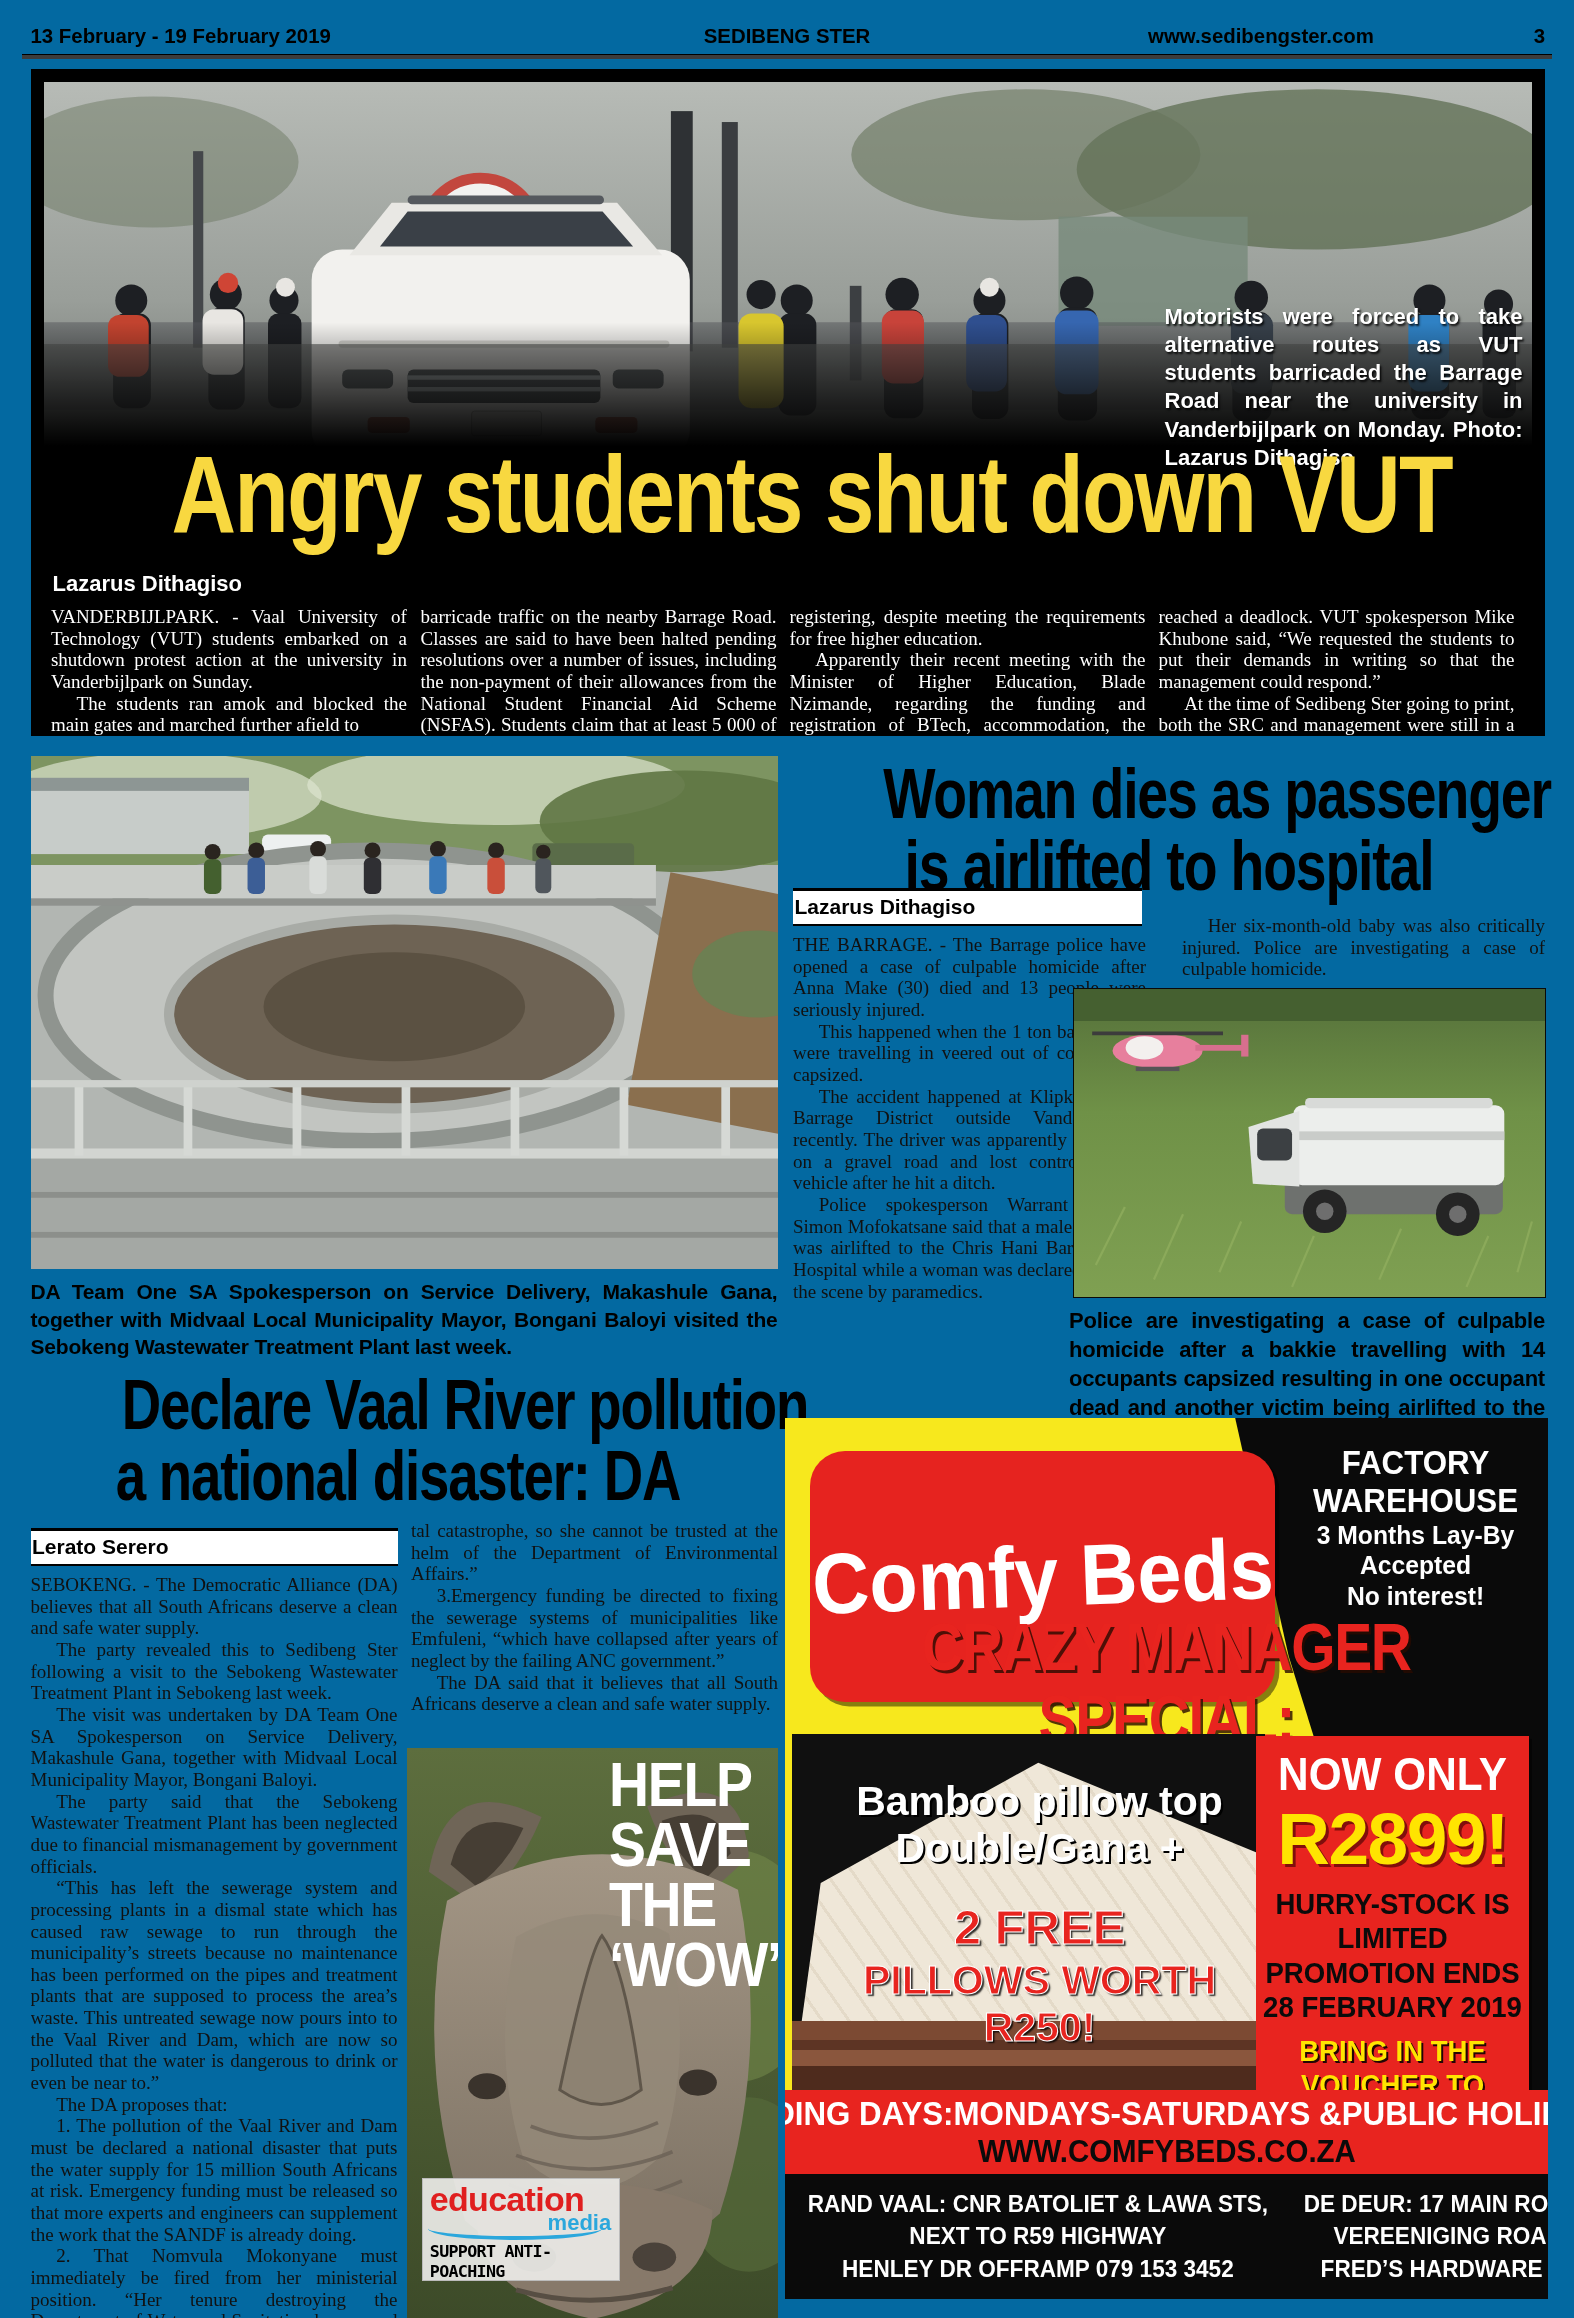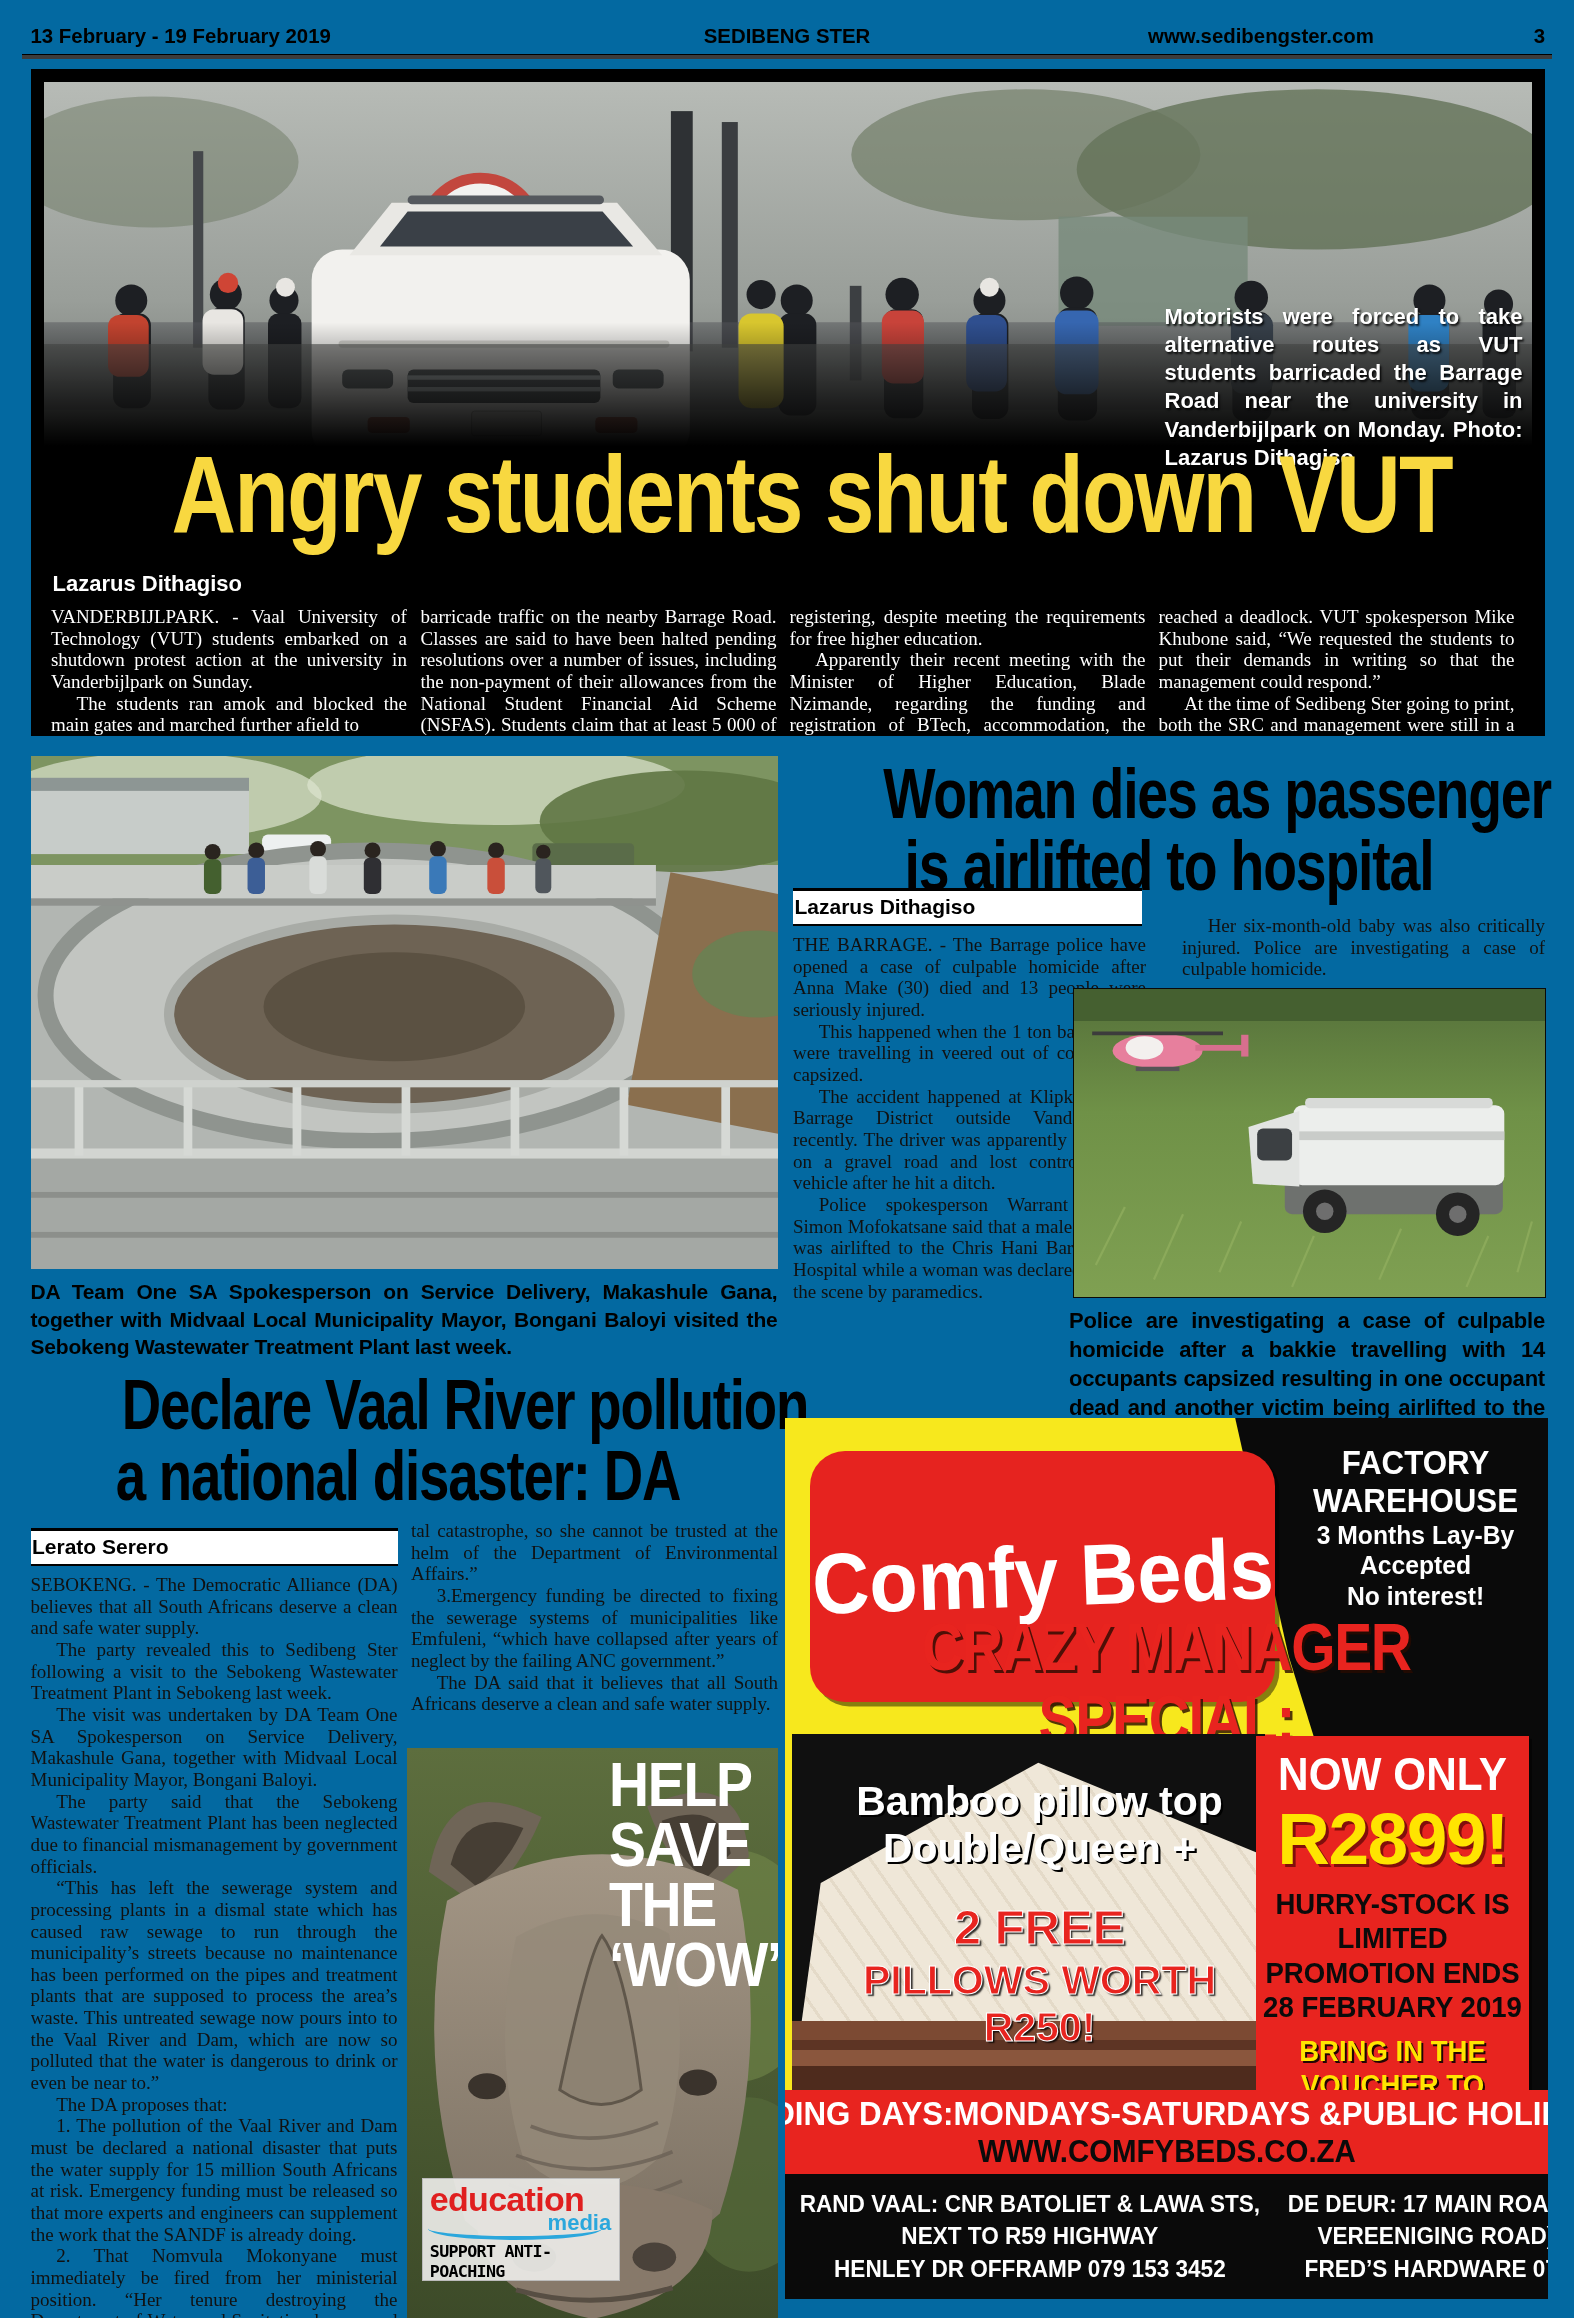--- a/index.html
+++ b/index.html
@@ -67,21 +67,21 @@
   .now-only{color:#fff;font-size:47px;transform:scaleX(.9);margin-top:10.2px;}
   .price{color:#ffe400;font-size:73px;letter-spacing:-1.5px;text-shadow:2.9px 2.9px 0 rgba(60,0,0,.6);margin-top:-4.4px;}
   .hurry{color:#0b0b0b;font-size:29px;line-height:1.18;margin-top:7.3px;transform:scaleX(.95);}
   .voucher{color:#ffe400;font-size:29px;line-height:1.18;margin-top:10.2px;text-shadow:2.2px 2.2px 0 rgba(0,0,0,.85);transform:scaleX(.95);}
   .trading{position:absolute;left:0;top:672px;width:100%;height:84px;background:#e8241f;
        display:flex;flex-direction:column;align-items:center;justify-content:center;font-weight:bold;}
   .trading .l1{color:#fff;font-size:34px;transform:scaleX(.92);white-space:nowrap;}
   .trading .l2{color:#0b0b0b;font-size:31px;transform:scaleX(.95);margin-top:1.5px;}
   .addresses{position:absolute;left:0;top:756px;width:100%;height:125px;background:#0a0a0a;display:flex;}
   .addr-col{flex:1;display:flex;flex-direction:column;justify-content:center;text-align:center;
-       color:#fff;font-weight:bold;font-size:24px;line-height:1.35;}
+       color:#fff;font-weight:bold;font-size:24px;line-height:1.35;margin-left:8px;}
   .addr-col .line{transform:scaleX(.94);white-space:nowrap;}
   .addr-div{width:3.6px;background:#e8241f;margin:4.4px 0;}
   
   .photo-frame{outline:1.5px solid #0a0a0a;}
 </style>
 </head>
 <body>
 
 <div class="page">
 
@@ -420,21 +420,21 @@
     <div class="crazy" style="top:262px;">
       <span class="cond" style="font-size:67px;">SPECIAL:</span>
     </div>
 
     <div class="mattress">
       <div class="mat-top"></div>
       <div class="mat-base"></div>
     </div>
 
     <div class="ad-white-line" style="left:22px;top:360px;font-size:41px;">Bamboo pillow top</div>
-    <div class="ad-white-line" style="left:22px;top:407px;font-size:41px;">Double/Queen +</div>
+    <div class="ad-white-line" style="left:22px;top:407px;font-size:41px;">Double/Gana +</div>
     <div class="ad-red-line" style="left:22px;top:481px;font-size:49px;">2 FREE</div>
     <div class="ad-red-line" style="left:22px;top:539px;font-size:41px;">PILLOWS WORTH R250!</div>
 
     <div class="price-box">
       <div class="now-only">NOW ONLY</div>
       <div class="price">R2899!</div>
       <div class="hurry">
           <div class="line">HURRY-STOCK IS</div>
           <div class="line">LIMITED</div>
           <div class="line">PROMOTION ENDS</div>

